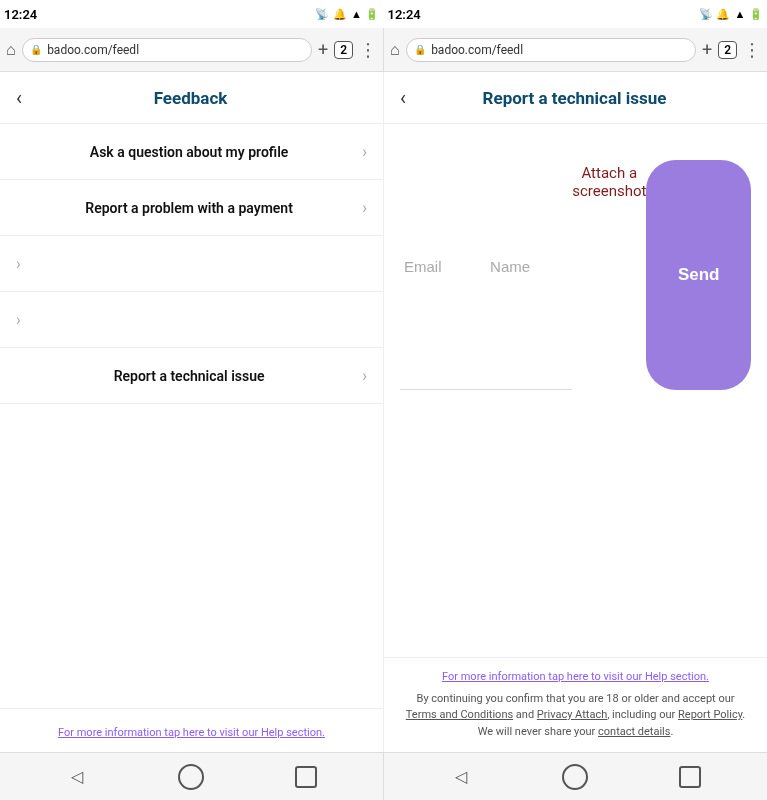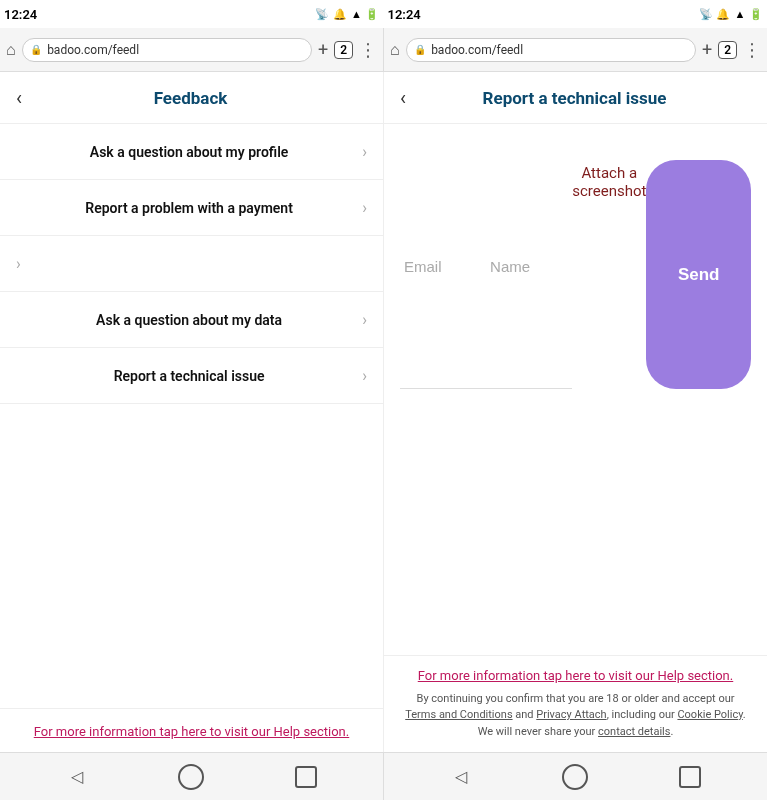--- a/index.html
+++ b/index.html
@@ -154,22 +154,22 @@
       color: #aaa;
     }
 
     
     .panel-footer {
       padding: 12px 16px;
       text-align: center;
       border-top: 1px solid #eee;
     }
     .help-link {
-      font-size: 13px;
-      color: #be185d;
+      font-size: 11px;
+      color: #8b5cf6;
       text-decoration: underline;
       cursor: pointer;
     }
 
     
     .form-content {
       flex: 1;
       padding: 20px 16px;
       display: flex;
       flex-direction: row;
@@ -346,21 +346,20 @@
         <span class="chevron-right">›</span>
       </div>
       <div class="feedback-item">
         <span class="feedback-item-text">Report a problem with a payment</span>
         <span class="chevron-right">›</span>
       </div>
       <div class="feedback-item">
         <span class="chevron-right">›</span>
       </div>
       <div class="feedback-item">
-        <span class="feedback-item-text">Ask a question about my data</span>
         <span class="chevron-right">›</span>
       </div>
       <div class="feedback-item">
         <span class="feedback-item-text">Report a technical issue</span>
         <span class="chevron-right">›</span>
       </div>
       <div class="feedback-item">
         
         
       </div>
@@ -391,21 +390,21 @@
       <button class="send-button">
         <span>Send</span>
       </button>
     </div>
 
     <div class="spacer-flex"></div>
 
     <div class="right-footer">
       <span class="help-link">For more information tap here to visit our Help section.</span>
       <p class="legal-text">
-        By continuing you confirm that you are 18 or older and accept our <a>Terms and Conditions</a> and <a>Privacy Attach</a>, including our <a>Cookie Policy</a>. We will never share your <a>contact details</a>.
+        By continuing you confirm that you are 18 or older and accept our <a>Terms and Conditions</a> and <a>Privacy Attach</a>, including our <a>Report Policy</a>. We will never share your <a>contact details</a>.
       </p>
     </div>
   </div>
 
 </div>
 
 <div class="nav-bar">
   <div class="nav-half">
     <div class="nav-btn nav-back"></div>
     <div class="nav-btn nav-home"></div>

